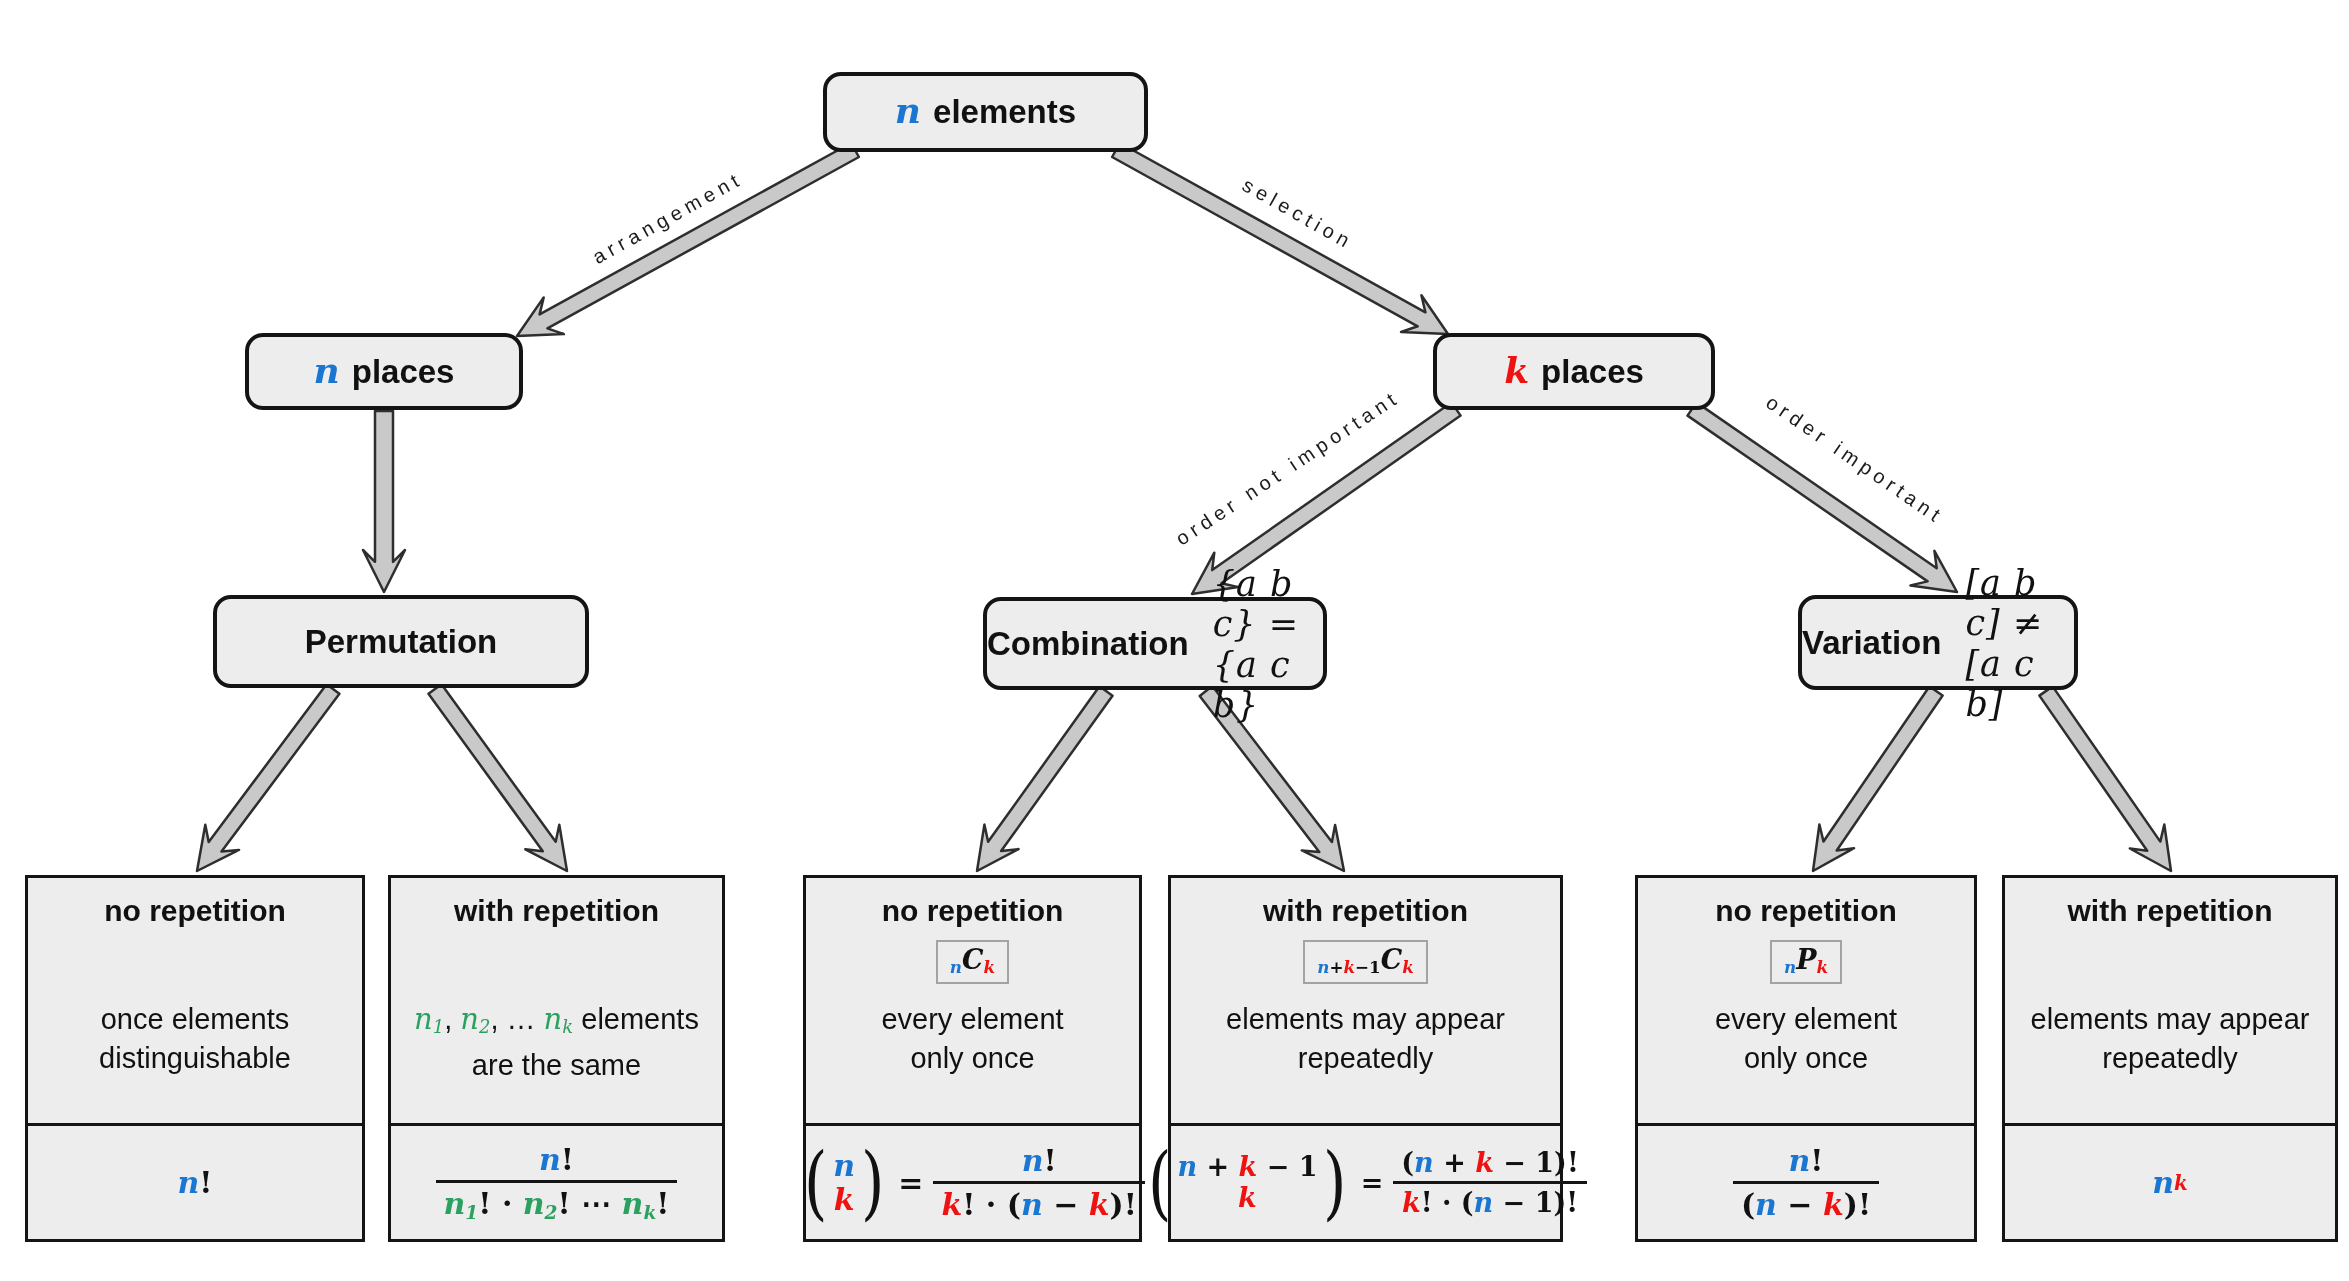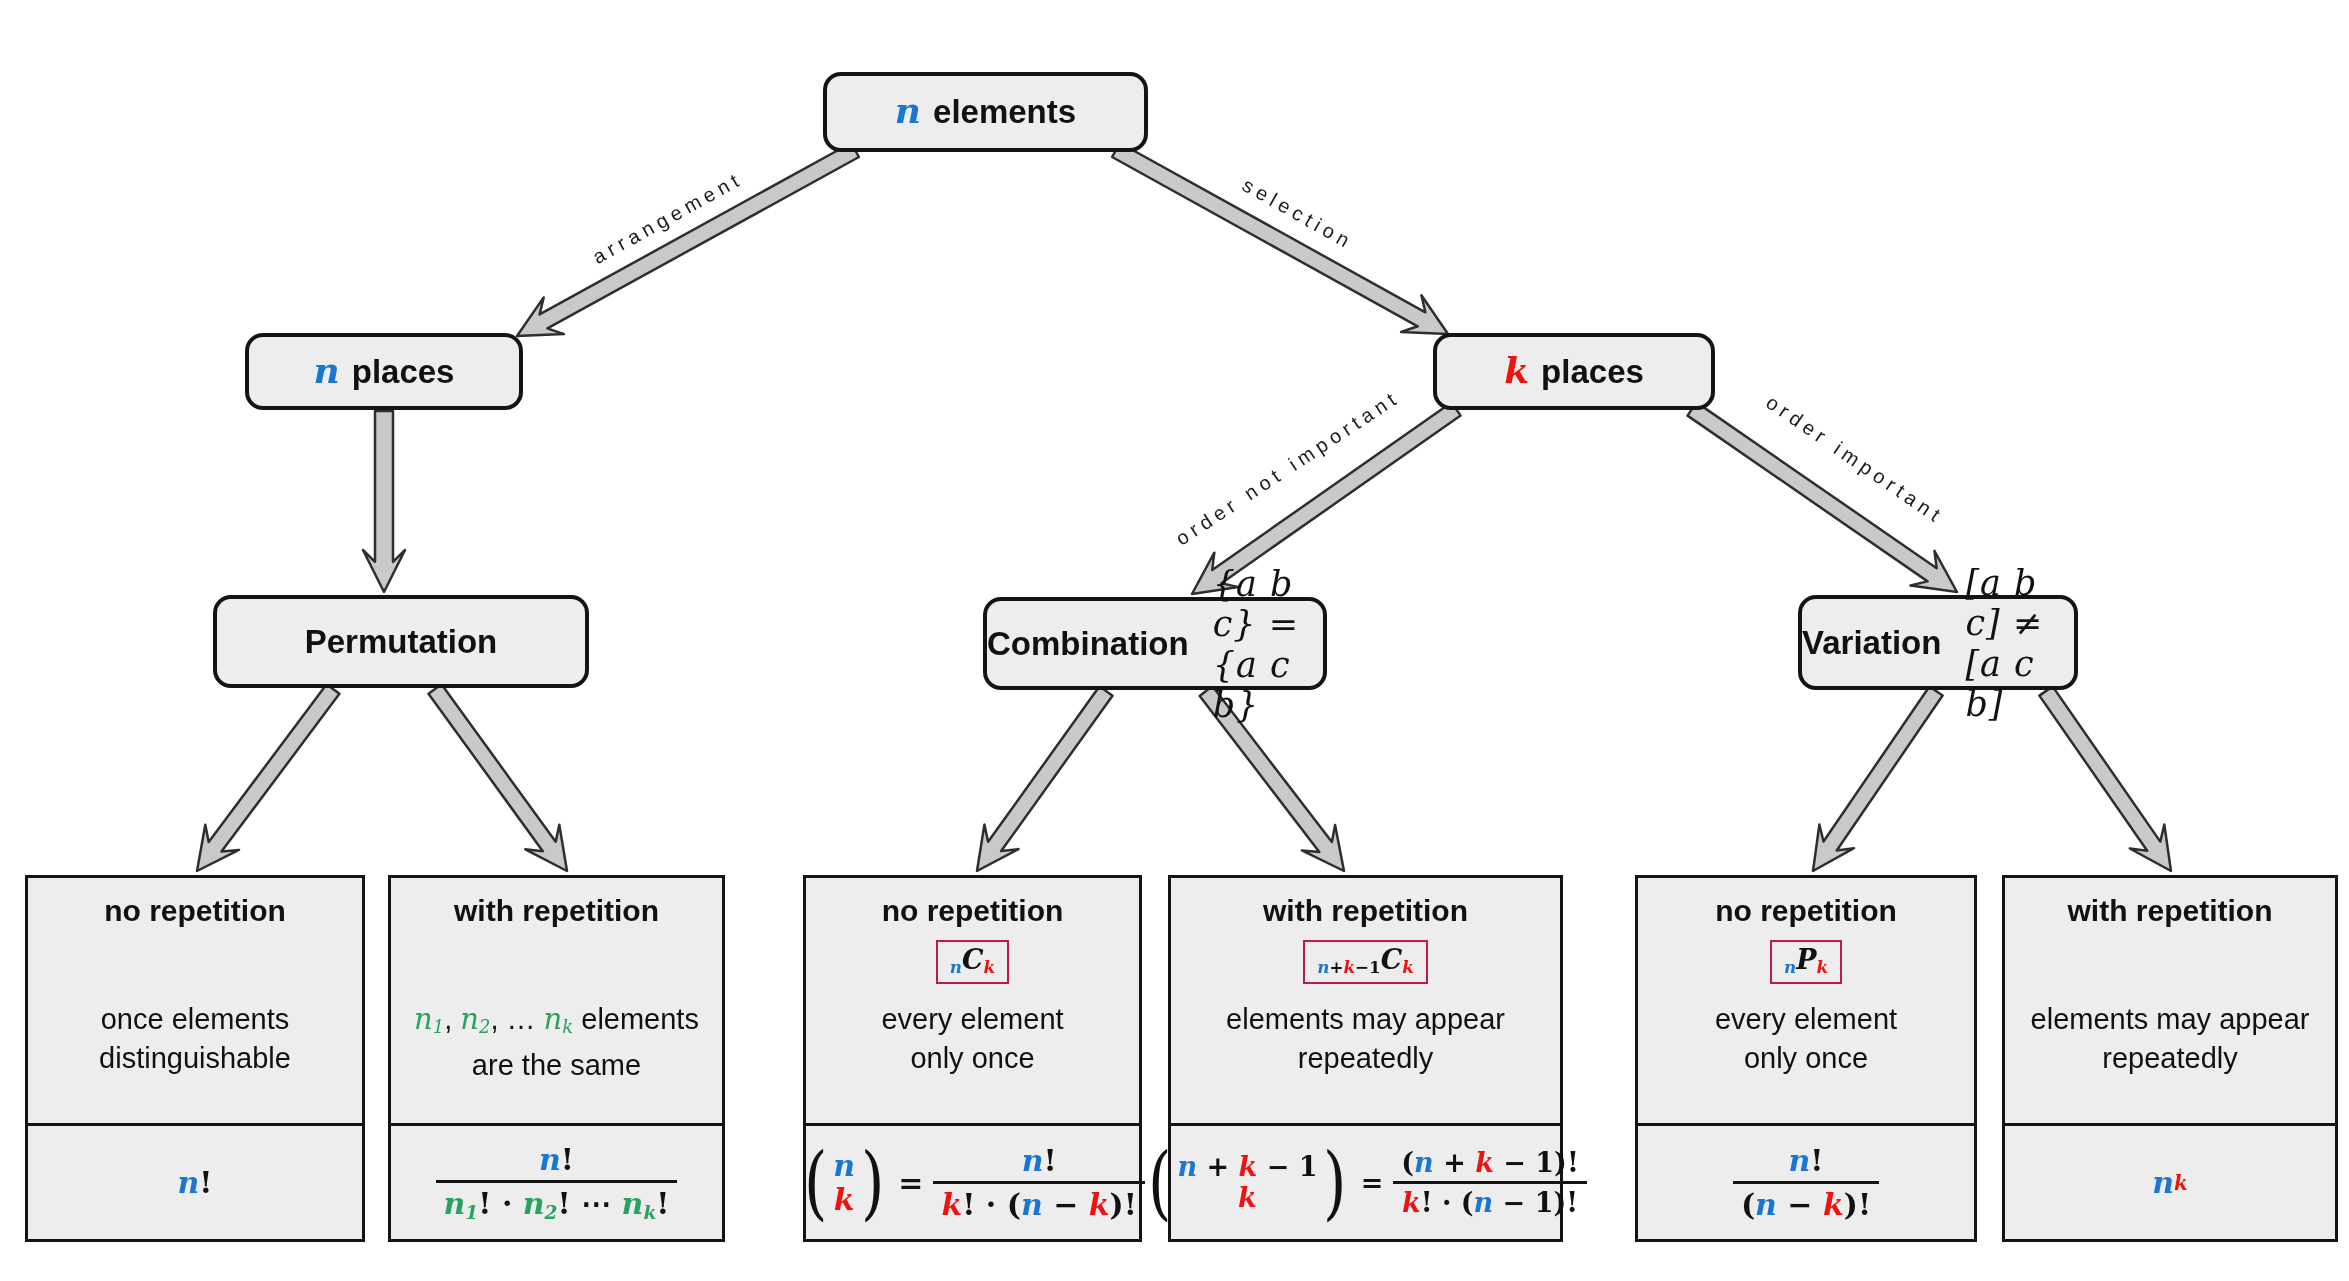--- a/index.html
+++ b/index.html
@@ -20,21 +20,21 @@
   
   .edgelabel{position:absolute;font-size:20px;letter-spacing:5px;color:#1c1c1c;
              white-space:nowrap;transform-origin:center center;}
 
   
   .card{position:absolute;top:875px;height:367px;background:#ededed;border:3px solid #141414;
         box-sizing:border-box;}
   .card-title{position:absolute;top:16px;left:0;right:0;text-align:center;
               font-weight:bold;font-size:30px;}
   .card-badge{position:absolute;top:62px;left:0;right:0;text-align:center;}
-  .badge{display:inline-block;border:2px solid #be185d;padding:3px 12px 5px 12px;
+  .badge{display:inline-block;border:2px solid #a3a3a3;padding:3px 12px 5px 12px;
          font-family:"DejaVu Serif",serif;font-weight:bold;font-style:italic;font-size:27px;
          line-height:1.1;}
   .card-body{position:absolute;top:122px;left:0;right:0;text-align:center;
              font-size:29px;line-height:39px;}
   .card-formula{position:absolute;top:245px;bottom:0;left:0;right:0;border-top:3px solid #141414;
                 display:flex;align-items:center;justify-content:center;
                 font-family:"DejaVu Serif",serif;font-size:30px;font-weight:bold;}
   .card-formula.small{font-size:27px;}
 
   

